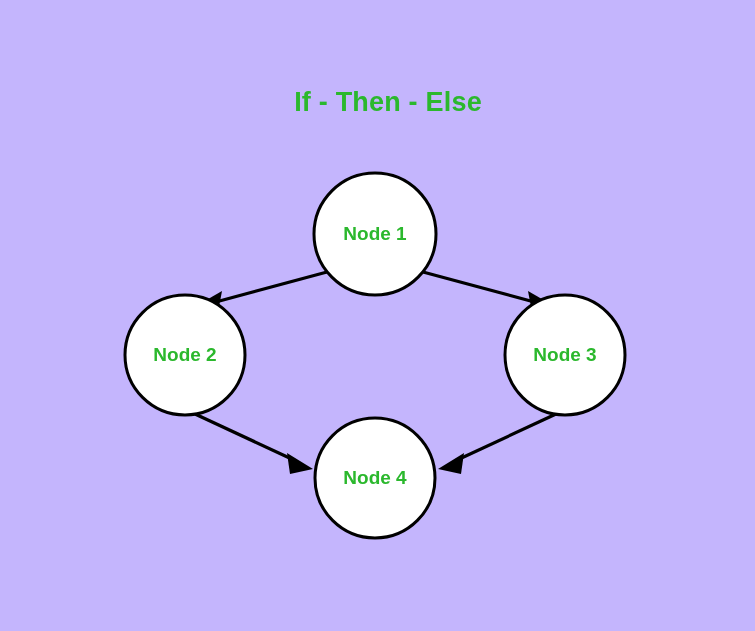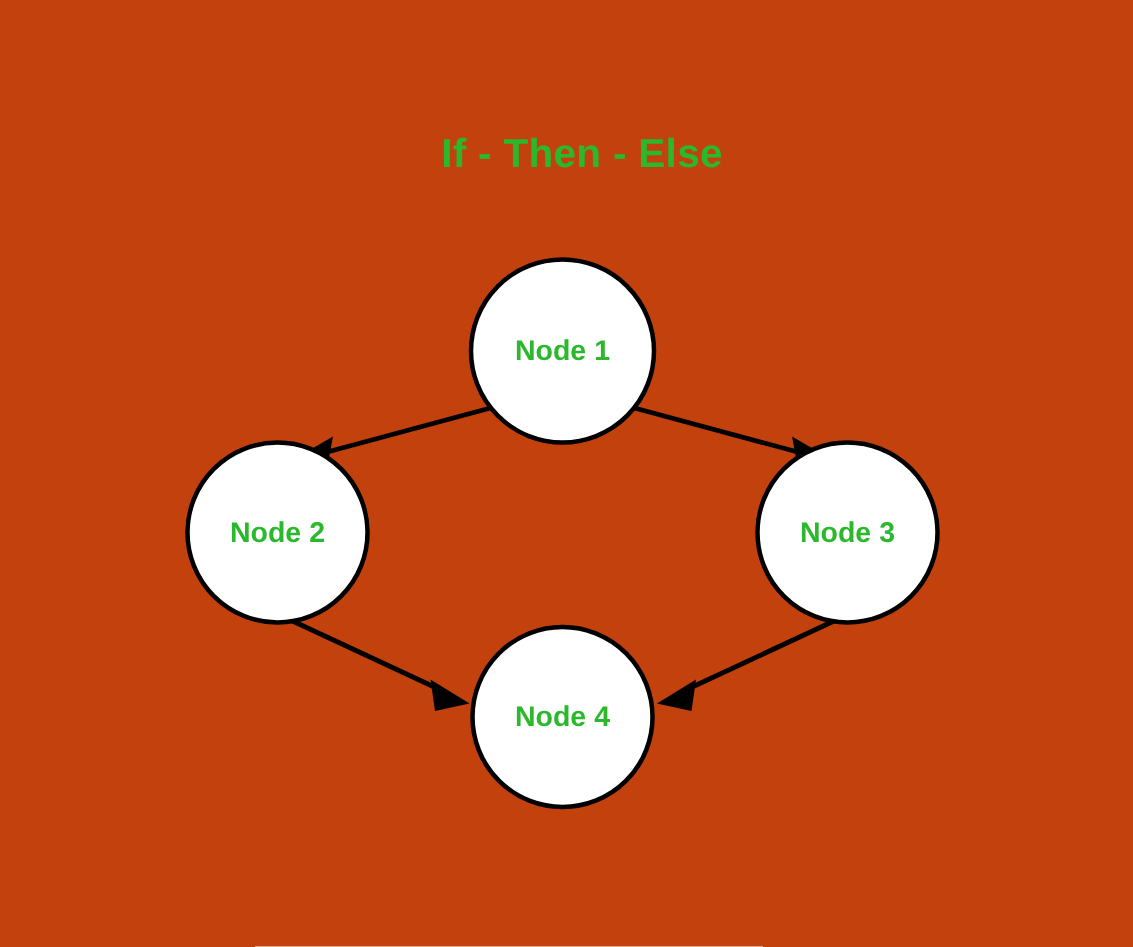--- a/index.html
+++ b/index.html
@@ -10,21 +10,21 @@
   body {
     width: 755px;
     height: 631px;
     font-family: "Liberation Sans", sans-serif;
     overflow: hidden;
   }
   #diagram-canvas {
     position: relative;
     width: 755px;
     height: 631px;
-    background: #c2410c;
+    background: #c4b5fd;
   }
   svg.flow {
     display: block;
     width: 755px;
     height: 631px;
   }
   .title-text {
     font-family: "Liberation Sans", sans-serif;
     font-size: 27px;
     font-weight: bold;

